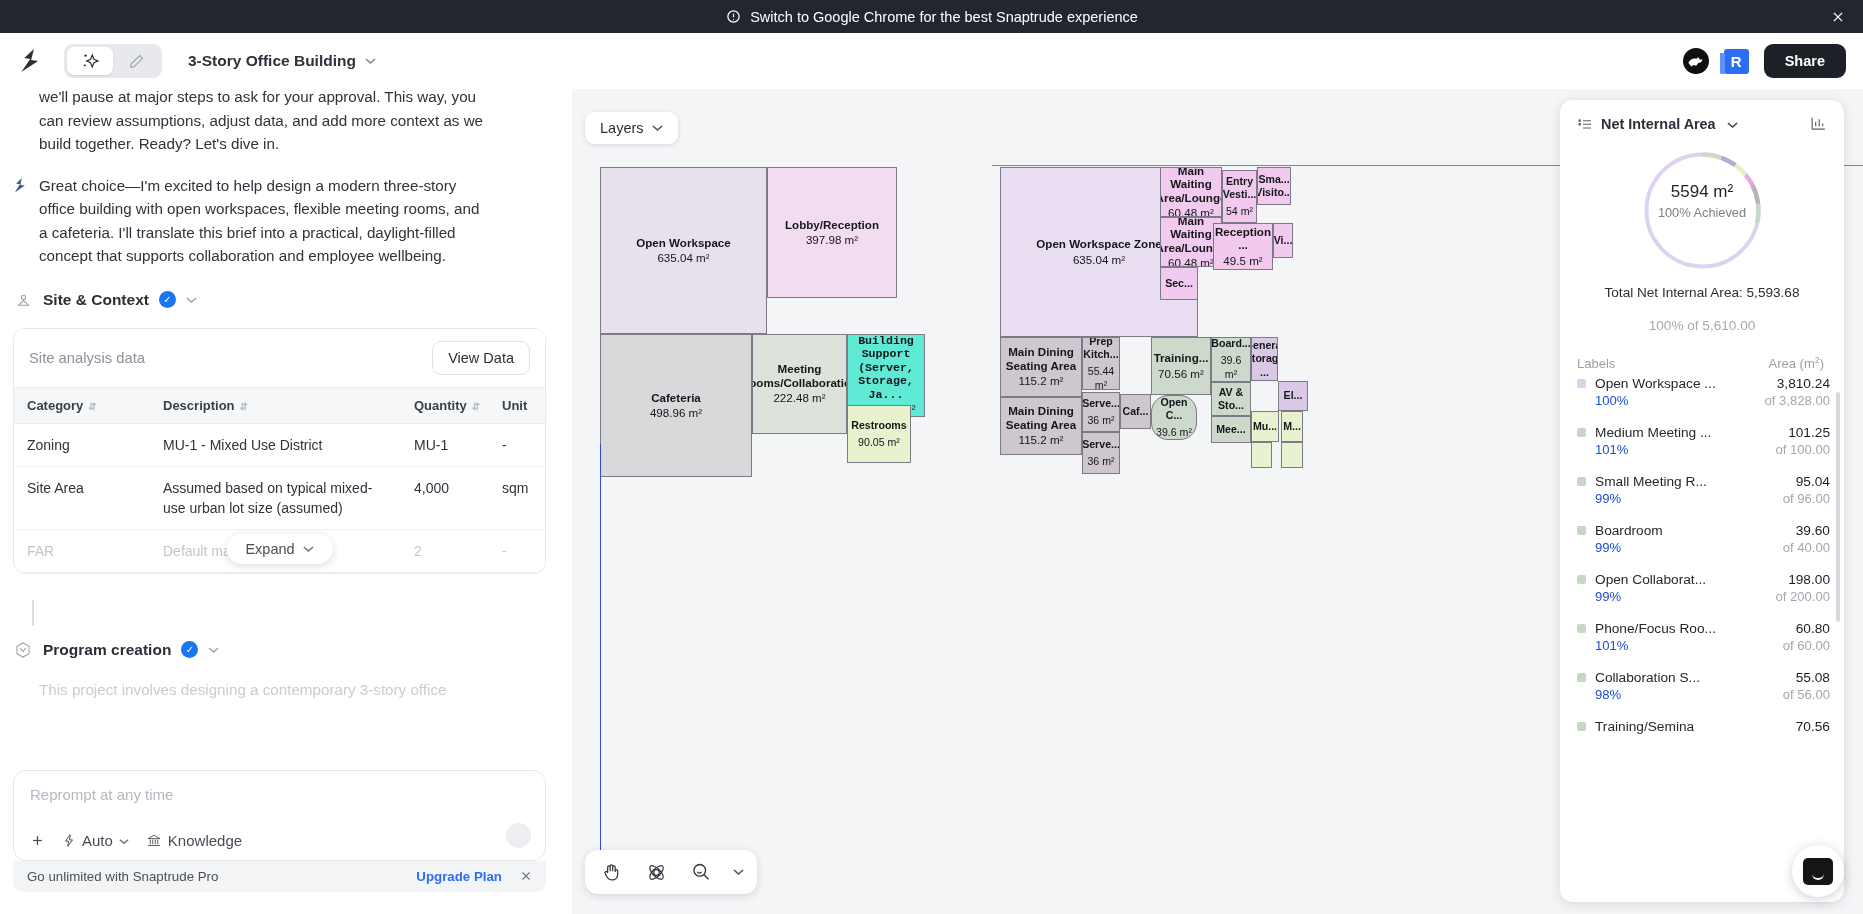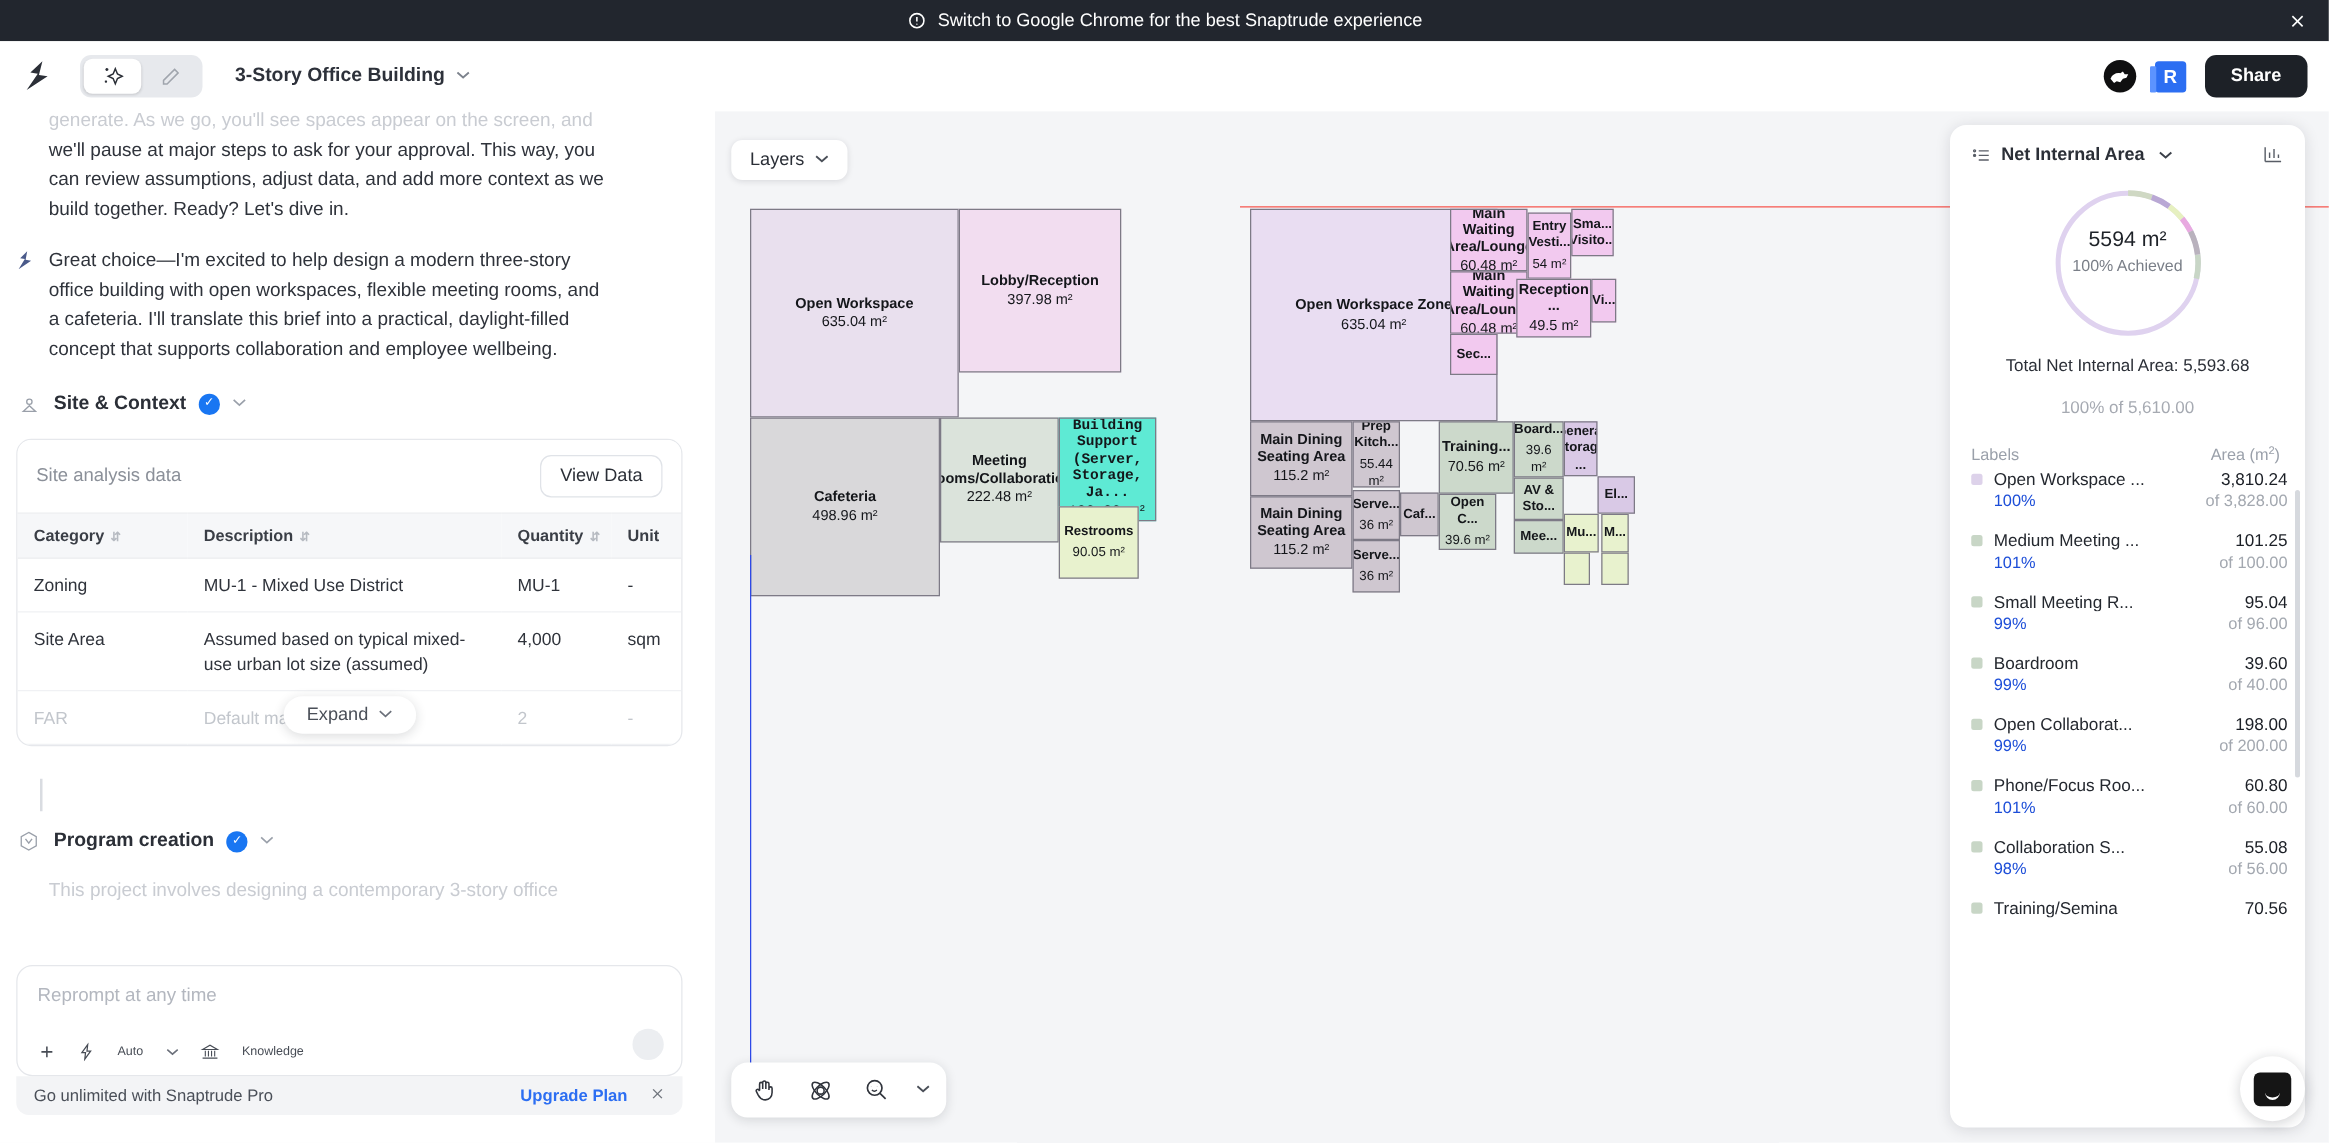--- a/index.html
+++ b/index.html
@@ -145,21 +145,21 @@
     border: 1px solid #e5e7eb; border-radius: 13px; background: #fff;
     padding: 15px 16px 11px 16px; position: relative;
   }
   .composer-input {
     border: none; outline: none; width: 100%; font-size: 15px;
     font-family: inherit; color: #2f333b; background: transparent;
   }
   .composer-input::placeholder { color: #b3b7bf; }
   .composer-row { display: flex; align-items: center; gap: 17px; margin-top: 28px; }
   .cbtn {
-    display: flex; align-items: center; gap: 18px; font-size: 10px;
+    display: flex; align-items: center; gap: 6px; font-size: 15px;
     color: #474c55; cursor: pointer;
   }
   .cbtn .ic { display: flex; align-items: center; color: #474c55; }
   .send-circle {
     position: absolute; right: 14px; bottom: 12px;
     width: 25px; height: 25px; border-radius: 50%; background: #eceef1;
   }
   .upgrade-bar {
     display: flex; align-items: center; background: #f3f4f6;
     border-radius: 0 0 10px 10px; padding: 8px 14px; margin: 0 0 0 0;
@@ -320,21 +320,20 @@
     <button class="share-btn">Share</button>
   </div>
 </div>
 
 <div class="leftpanel">
   <div class="chat-scroll">
 
     <div class="msg" style="margin-top:-4px;">
       <div class="msg-icon"></div>
       <div class="msg-text">
-        <div class="fade-line">generate. As we go, you'll see spaces appear on the screen, and</div>
         <div>we'll pause at major steps to ask for your approval. This way, you</div>
         <div>can review assumptions, adjust data, and add more context as we</div>
         <div>build together. Ready? Let's dive in.</div>
       </div>
     </div>
 
     <div class="msg" style="margin-top:18px;">
       <div class="msg-icon">
         <svg width="15" height="17" viewBox="0 0 24 26">
             <path d="M14 1 L5 10 L11 11 L3 24 L19 13 L12 12 Z" fill="#4a5a8a"></path>
@@ -573,21 +572,21 @@
         <div class="rname">Serve...</div>
         <div class="rarea">36 m²</div>
       </div>
       <div class="room tiny" style="left: 548px; top: 305px; width: 31px; height: 35px; background: rgb(207, 199, 208);">
         <div class="rname">Caf...</div>
       </div>
       <div class="room" style="left: 579px; top: 248px; width: 60px; height: 58px; background: rgb(204, 217, 203);">
         <div class="rname">Training...</div>
         <div class="rarea">70.56 m²</div>
       </div>
-      <div class="room tiny" style="left: 579px; top: 306px; width: 46px; height: 45px; background: rgb(204, 217, 203);">
+      <div class="room tiny" style="left: 579px; top: 306px; width: 46px; height: 45px; background: rgb(204, 217, 203); border-radius: 17px;">
         <div class="rname">Open C...</div>
         <div class="rarea">39.6 m²</div>
       </div>
       <div class="room tiny" style="left: 639px; top: 248px; width: 40px; height: 45px; background: rgb(204, 217, 203);">
         <div class="rname">Board...</div>
         <div class="rarea">39.6 m²</div>
       </div>
       <div class="room tiny" style="left: 639px; top: 293px; width: 40px; height: 34px; background: rgb(204, 217, 203);">
         <div class="rname">AV &amp; Sto...</div>
       </div>

